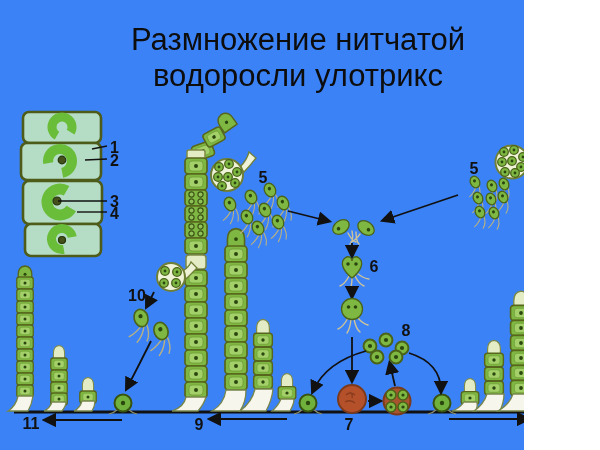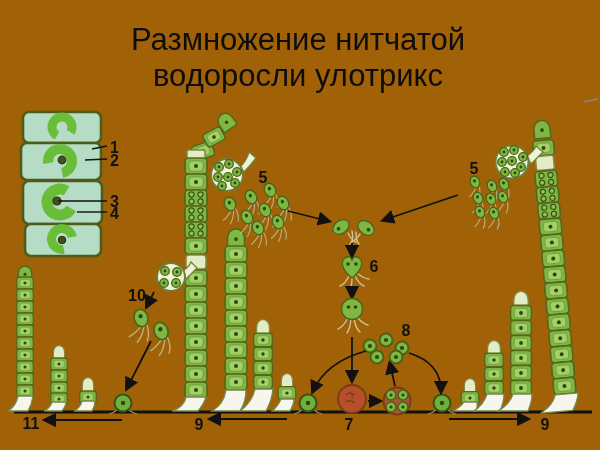--- a/index.html
+++ b/index.html
@@ -1,16 +1,16 @@
 <!DOCTYPE html>
 <html><head>
 <meta charset="utf-8">
 <style>
   html,body{margin:0;padding:0;background:#fff;}
-  .stage{width:600px;height:450px;position:relative;background:#a16207;overflow:hidden;
+  .stage{width:524px;height:450px;position:relative;background:#3b82f6;overflow:hidden;
          font-family:"Liberation Sans",sans-serif;}
   svg{display:block;}
   .ttl{font-size:31px;fill:#0d0d0d;}
   .num{font-size:16px;font-weight:bold;fill:#111;}
   .co{fill:#7eb842;stroke:#57661c;stroke-width:1.7;}
   .ci{fill:#a4d069;stroke:#6f9a36;stroke-width:.8;}
   .cd{fill:#2b470f;}
   .cdd{fill:#8fbf57;stroke:#3c5214;stroke-width:1.2;}
   .cp{fill:#e4ecc6;stroke:#7d8a46;stroke-width:1.5;}
   .sp{fill:#7eb842;stroke:#4a6317;stroke-width:1.3;}

